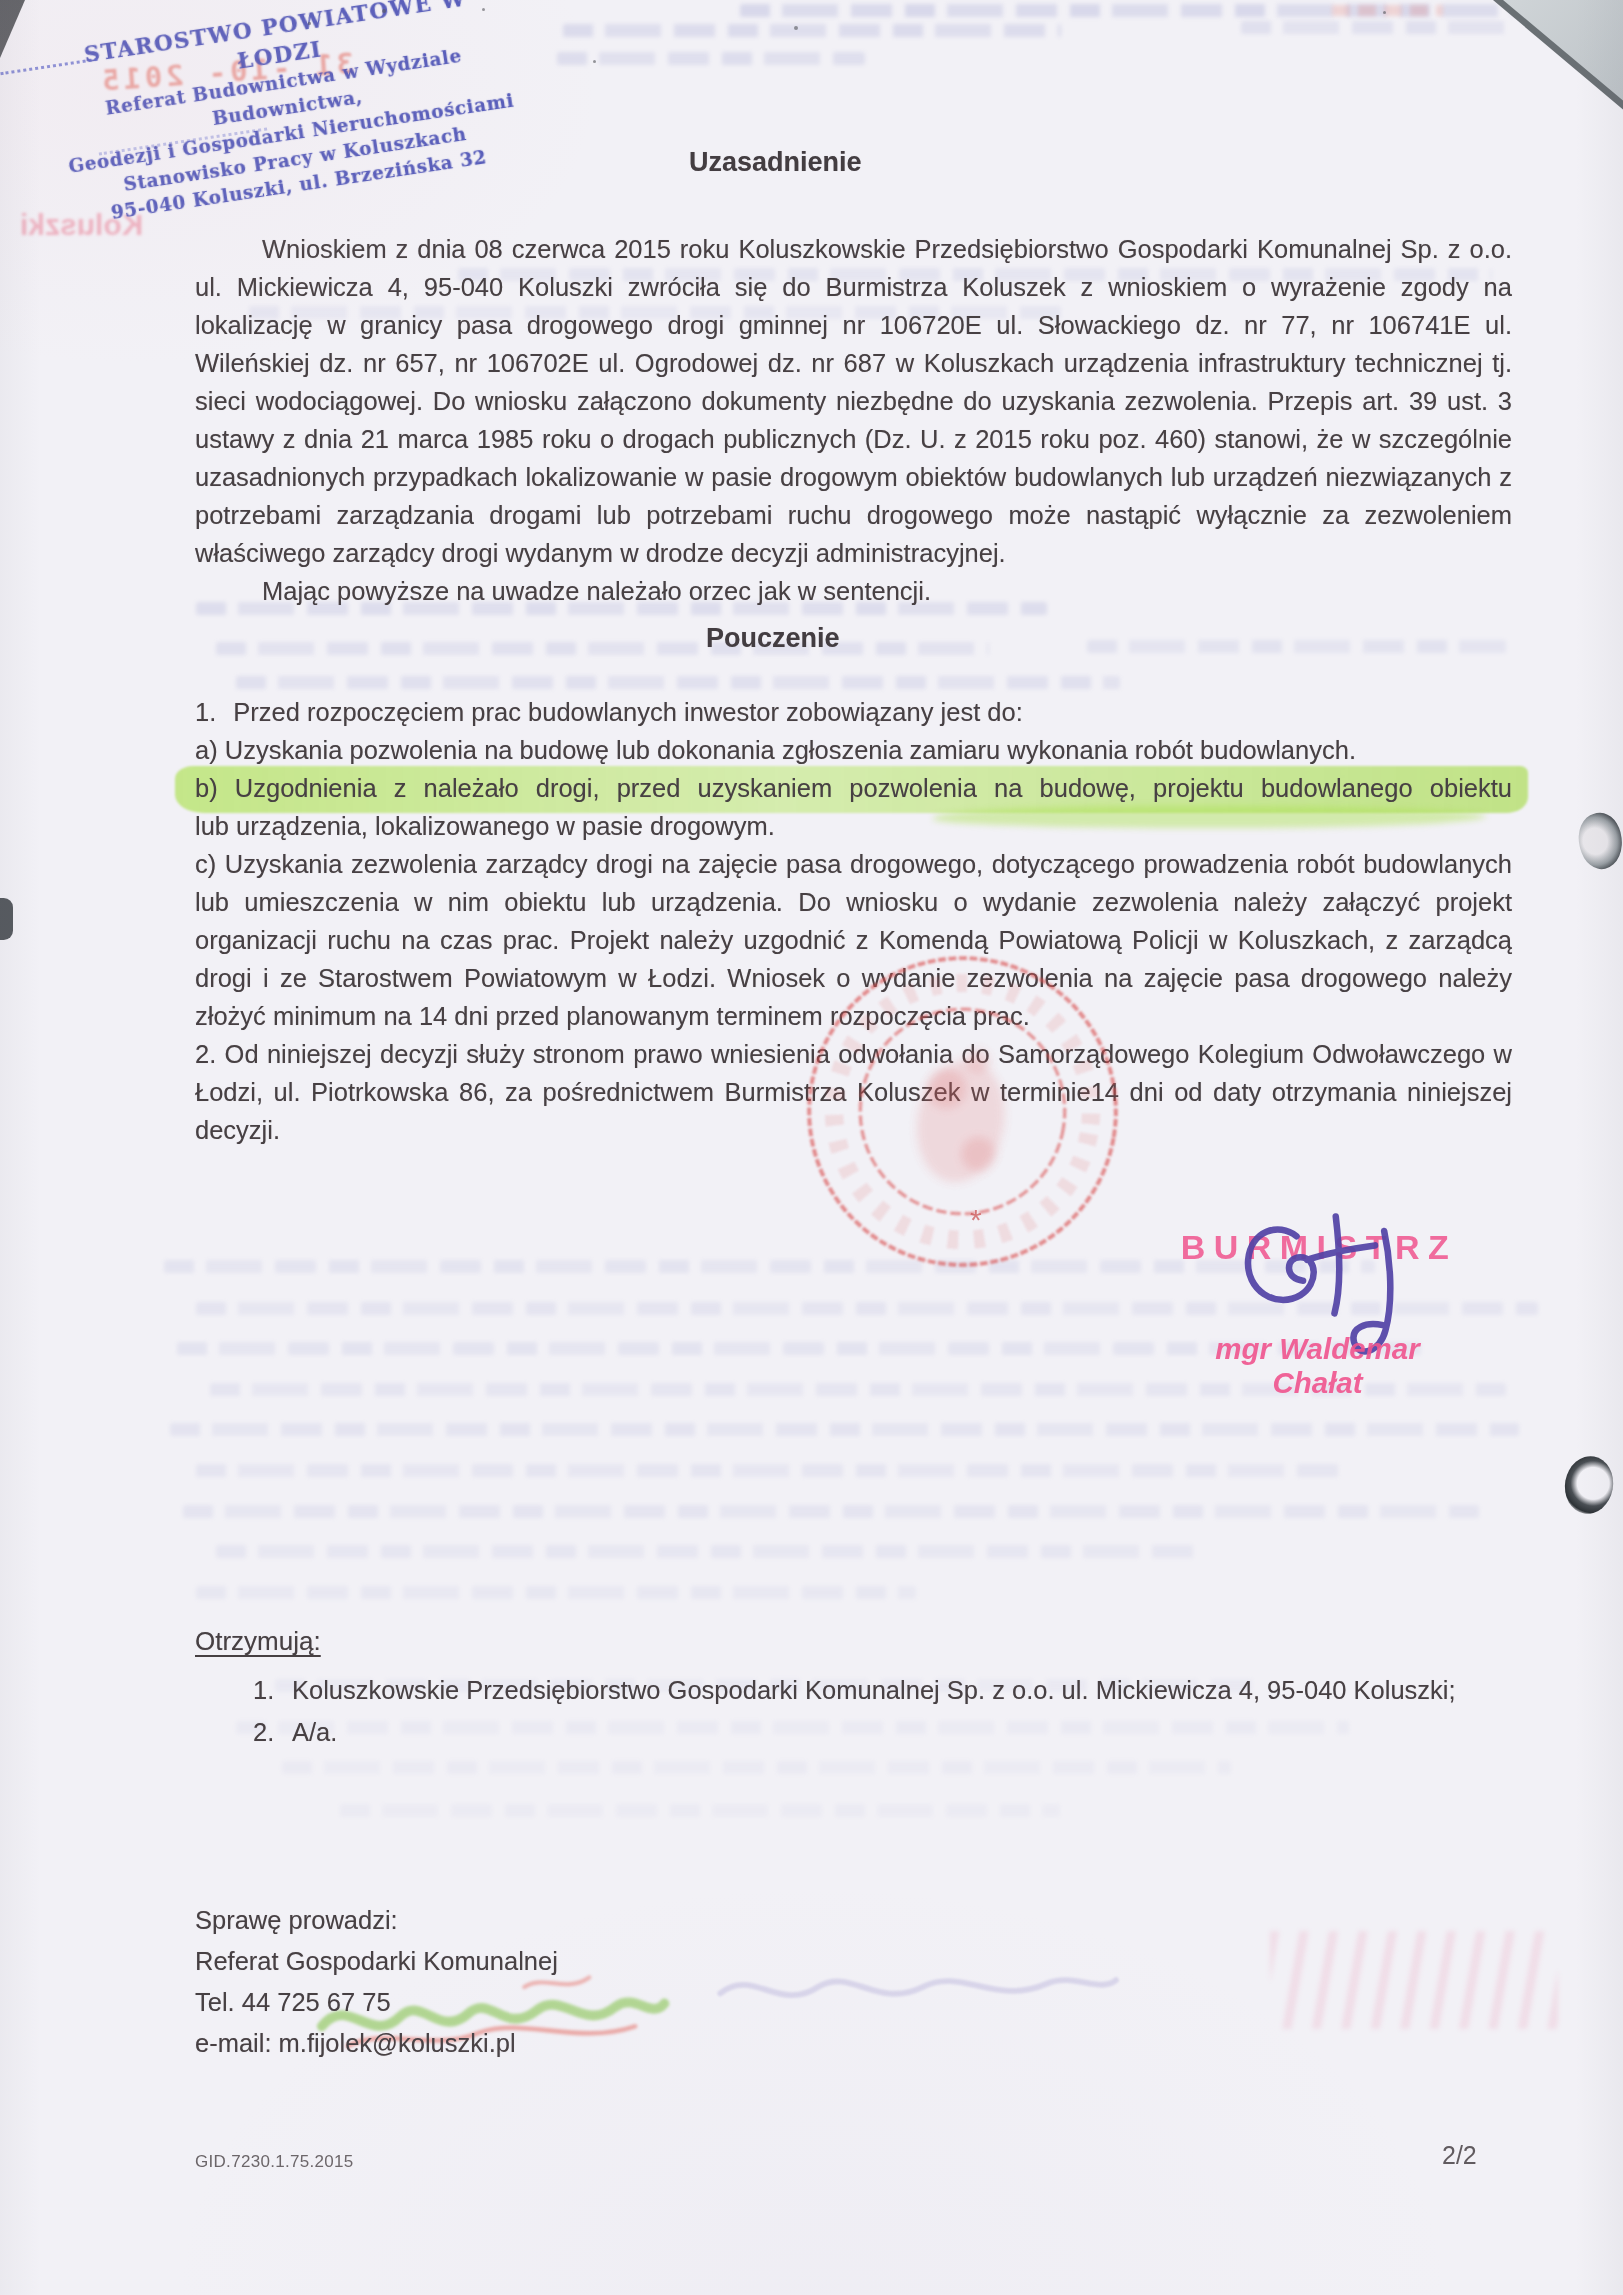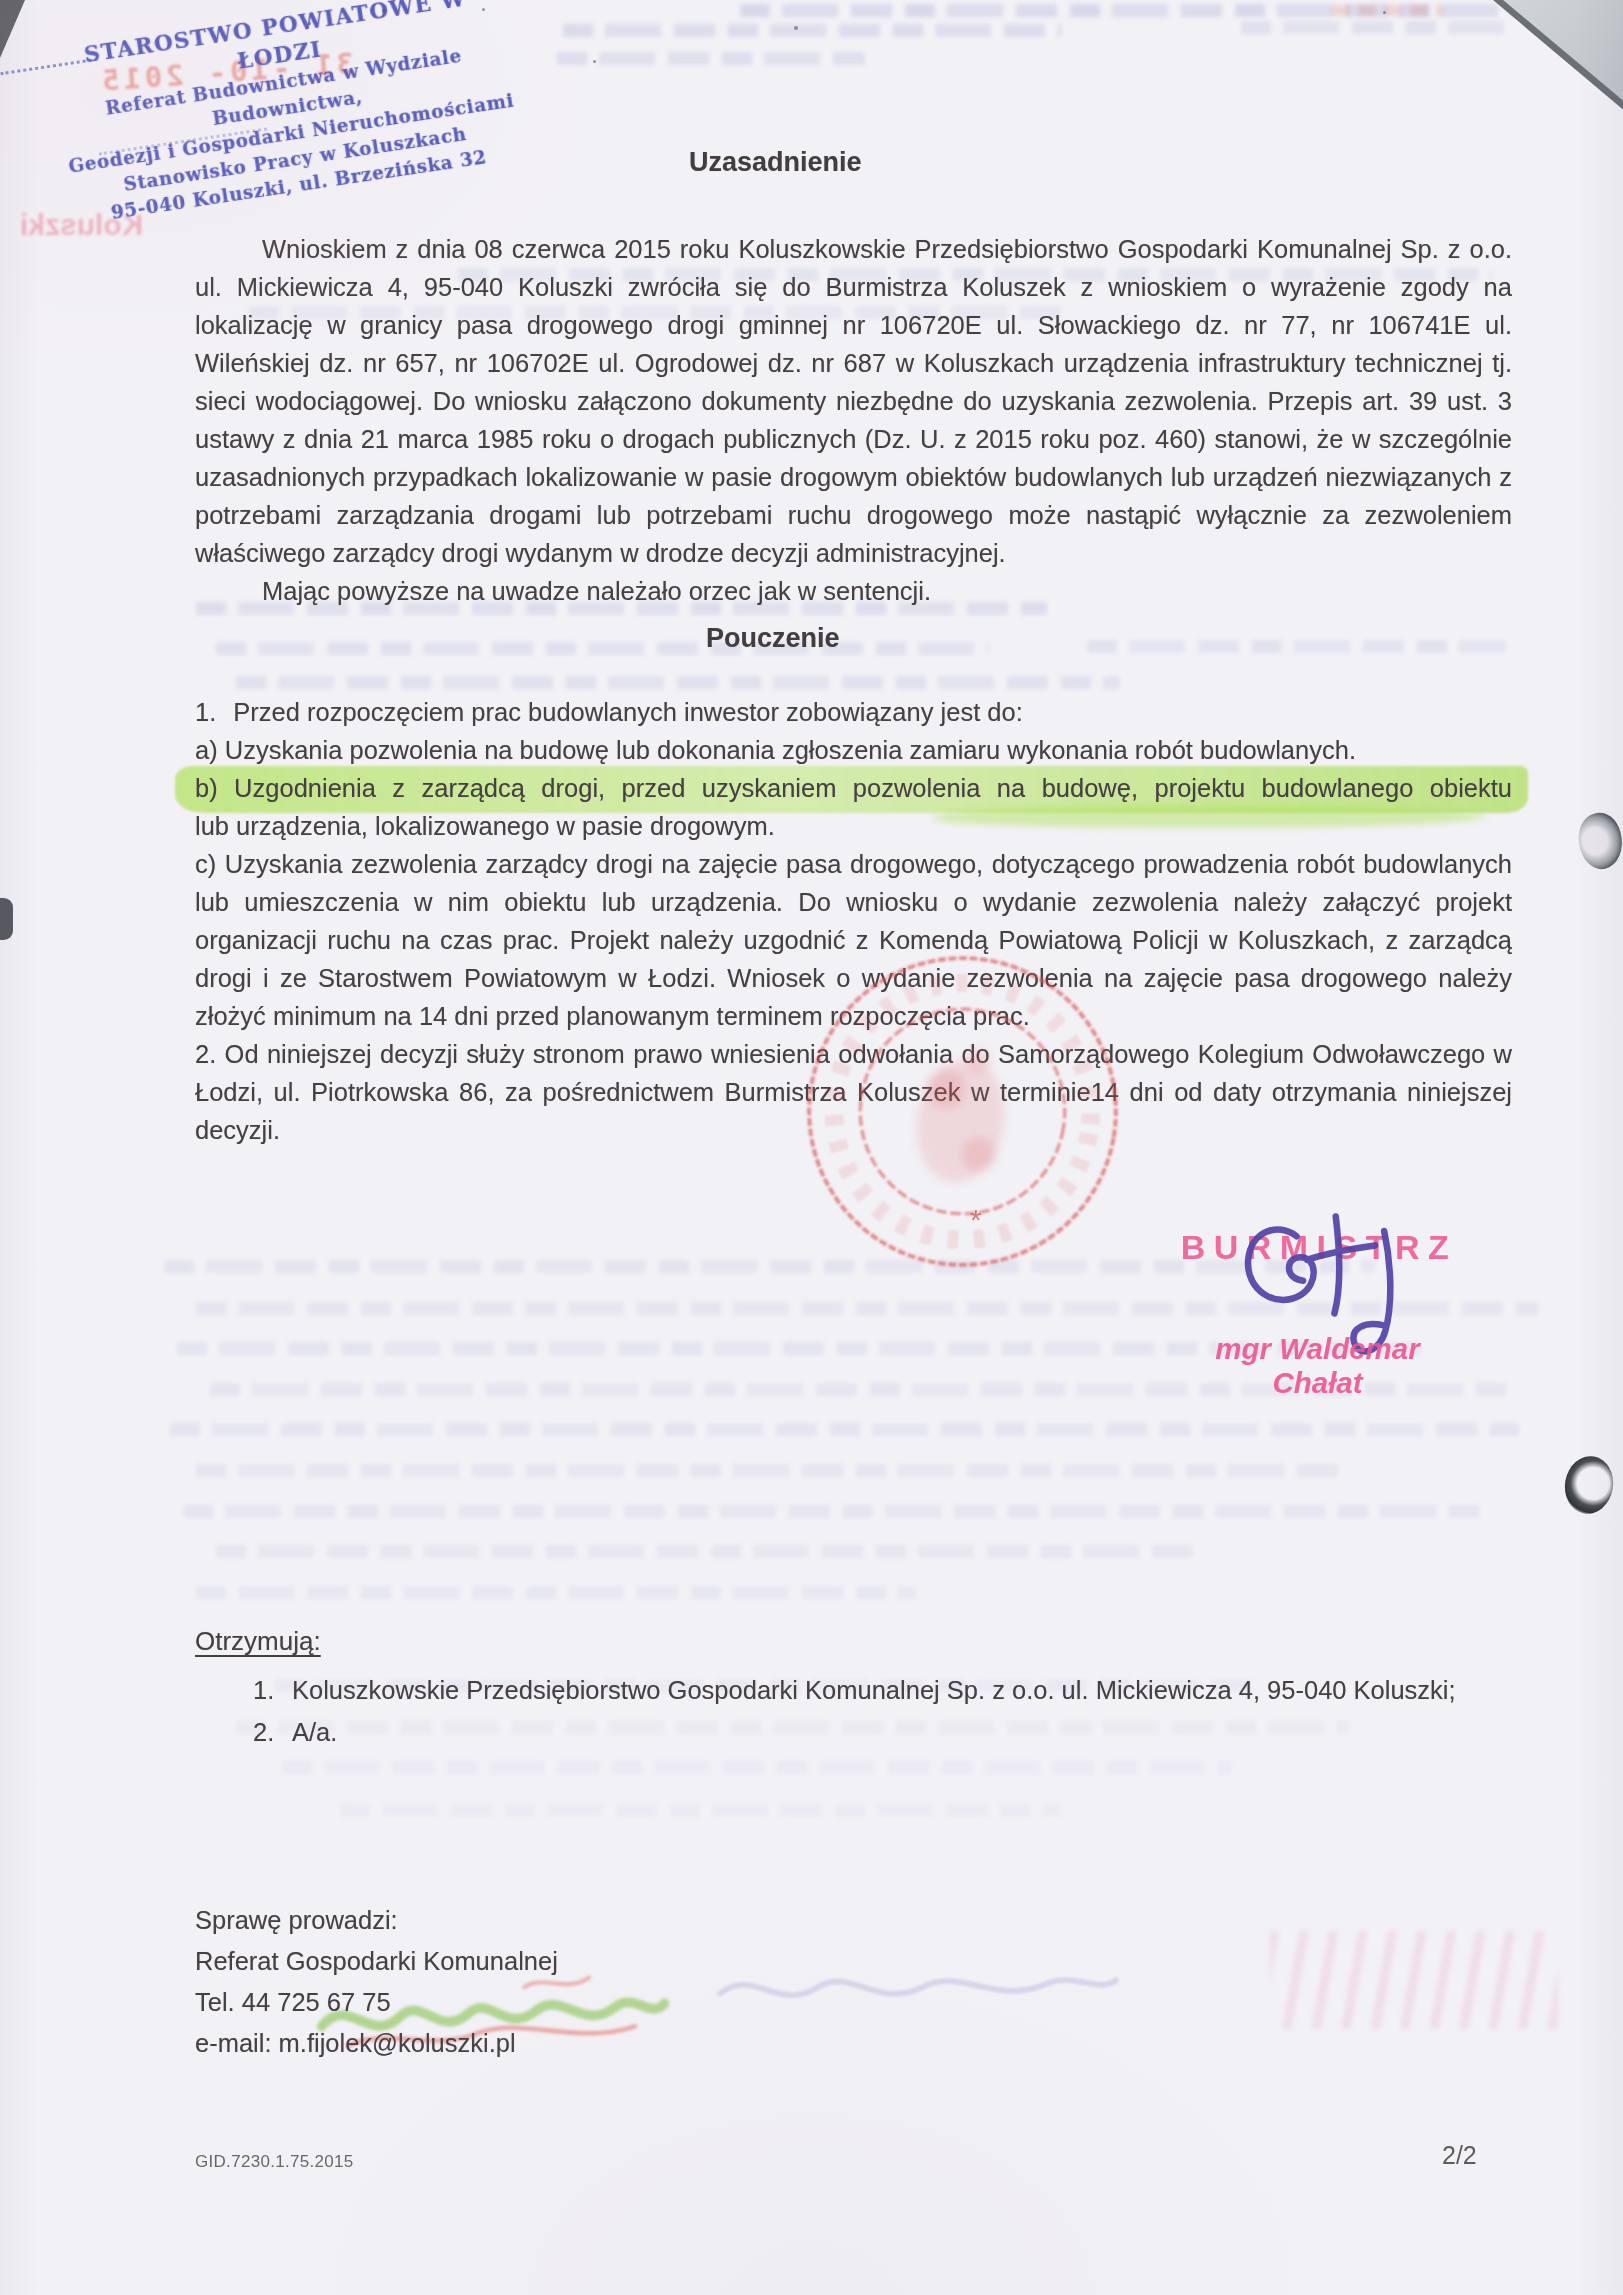--- a/index.html
+++ b/index.html
@@ -150,21 +150,21 @@
   </div>
 
   <div class="textcol" style="top:693px;">
     <div class="line">
       <span class="marker" style="margin-right:17px;">1.</span><span>Przed rozpoczęciem prac budowlanych inwestor zobowiązany jest do:</span>
     </div>
     <div class="line">a) Uzyskania pozwolenia na budowę lub dokonania zgłoszenia zamiaru wykonania robót budowlanych.</div>
     <div class="line b-line">
       <div class="hl-blob"></div>
       <div class="hl-blob2"></div>
-      <span class="t">b) Uzgodnienia z zarządcą drogi, przed uzyskaniem pozwolenia na budowę, projektu budowlanego obiektu</span>
+      <span class="t">b) Uzgodnienia z należało drogi, przed uzyskaniem pozwolenia na budowę, projektu budowlanego obiektu</span>
     </div>
     <div class="line">lub urządzenia, lokalizowanego w pasie drogowym.</div>
     <p>c) Uzyskania zezwolenia zarządcy drogi na zajęcie pasa drogowego, dotyczącego prowadzenia robót budowlanych lub umieszczenia w nim obiektu lub urządzenia. Do wniosku o wydanie zezwolenia należy załączyć projekt organizacji ruchu na czas prac. Projekt należy uzgodnić z Komendą Powiatową Policji w Koluszkach, z zarządcą drogi i ze Starostwem Powiatowym w Łodzi. Wniosek o wydanie zezwolenia na zajęcie pasa drogowego należy złożyć minimum na 14 dni przed planowanym terminem rozpoczęcia prac.</p>
     <p>2. Od niniejszej decyzji służy stronom prawo wniesienia odwołania do Samorządowego Kolegium Odwoławczego w Łodzi, ul. Piotrkowska 86, za pośrednictwem Burmistrza Koluszek w terminie14 dni od daty otrzymania niniejszej decyzji.</p>
   </div>
 
   <svg class="round-stamp" width="367" height="367" viewBox="0 0 560 560">
     <defs>
       <filter id="f1" x="-20%" y="-20%" width="140%" height="140%">
           <feGaussianBlur stdDeviation="1.6"></feGaussianBlur>

